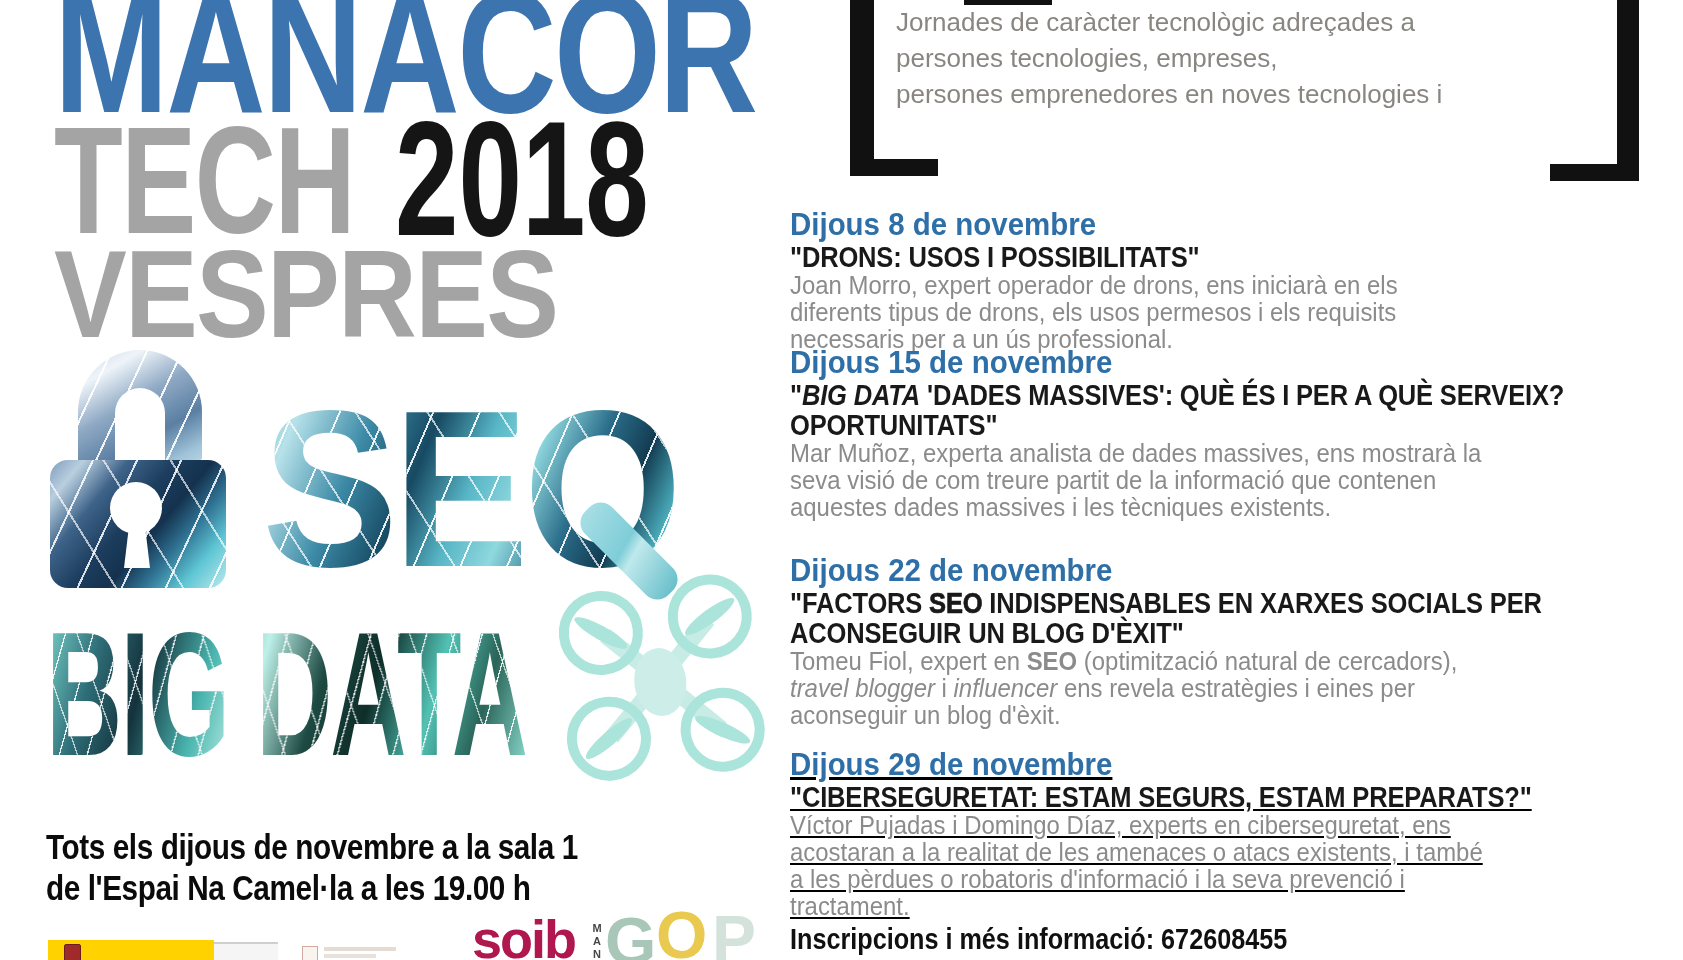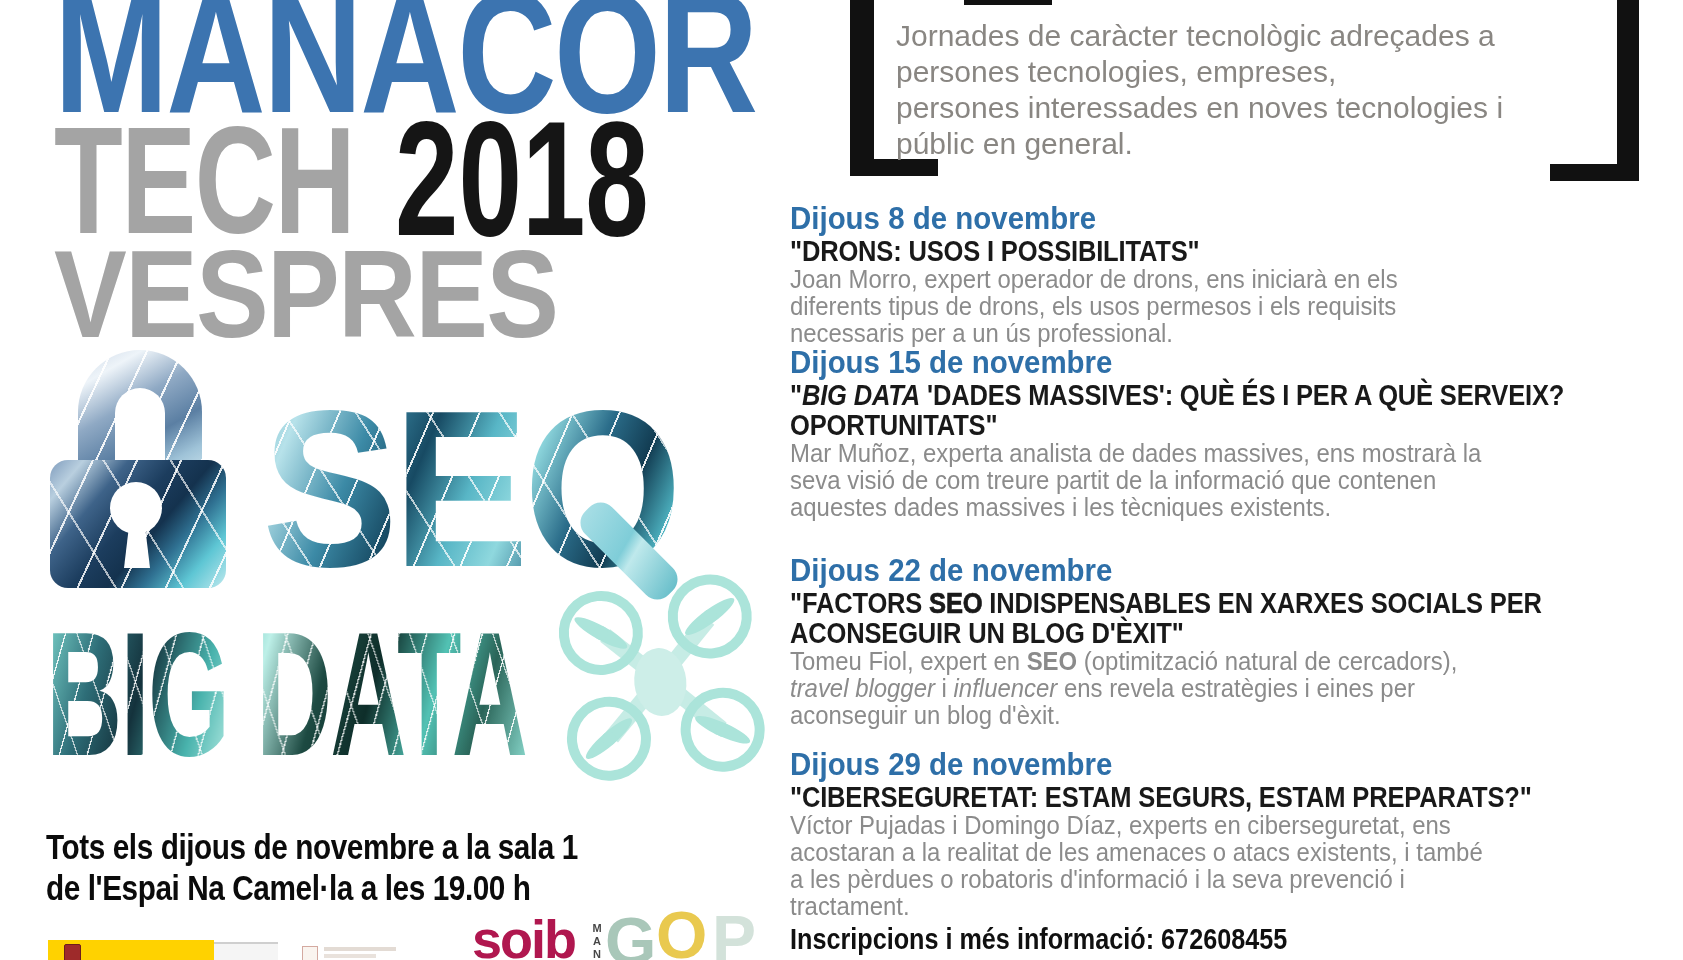--- a/index.html
+++ b/index.html
@@ -81,21 +81,21 @@
   .logo-p{left:700px;top:906px;font-size:66px;font-weight:700;color:#d3e2da;line-height:1;}
 
   
   .bar{background:#111;}
   .bkt-l-v{left:838px;top:0;width:24px;height:176px;}
   .bkt-l-f{left:838px;top:159px;width:88px;height:17px;}
   .bkt-r-v{left:1605px;top:0;width:22px;height:181px;}
   .bkt-r-f{left:1538px;top:164px;width:89px;height:17px;}
   .bkt-top{left:952px;top:0;width:88px;height:5px;}
 
-  .intro{left:884px;top:18px;width:710px;font-size:30px;color:#898682;line-height:36px;}
+  .intro{left:884px;top:4px;width:710px;font-size:26px;color:#898682;line-height:36px;}
 
   .events{left:778px;top:0;width:815px;}
   .ev{position:absolute;left:0;}
   .ev-date{font-size:31px;font-weight:700;color:#2e6fa8;line-height:34px;
            transform:scaleX(.95);transform-origin:0 0;white-space:nowrap;}
   .ev-title{font-size:29px;font-weight:700;color:#191919;line-height:30px;letter-spacing:-.2px;
            transform:scaleX(.88);transform-origin:0 0;white-space:nowrap;}
   .ev-desc{font-size:26px;color:#8b8b8b;line-height:27px;
            transform:scaleX(.92);transform-origin:0 0;white-space:nowrap;}
   .it{font-style:italic;}
@@ -172,27 +172,26 @@
 
   <div class="abs bar bkt-l-v"></div>
   <div class="abs bar bkt-l-f"></div>
   <div class="abs bar bkt-r-v"></div>
   <div class="abs bar bkt-r-f"></div>
   <div class="abs bar bkt-top"></div>
 
   <div class="abs intro">
     <div>Jornades de caràcter tecnològic adreçades a</div>
     <div>persones tecnologies, empreses,</div>
-    <div>persones interessades en noves tecnologies i</div>
-    <div>públic en general.</div>
+    <div>persones emprenedores en noves tecnologies i</div>
   </div>
 
   <div class="abs events">
 
-    <div class="ev" style="top:202px;">
+    <div class="ev" style="top:208px;">
       <div class="ev-date">Dijous 8 de novembre</div>
       <div class="ev-title">"DRONS: USOS I POSSIBILITATS"</div>
       <div class="ev-desc">Joan Morro, expert operador de drons, ens iniciarà en els</div>
       <div class="ev-desc">diferents tipus de drons, els usos permesos i els requisits</div>
       <div class="ev-desc">necessaris per a un ús professional.</div>
     </div>
 
     <div class="ev" style="top:346px;">
       <div class="ev-date">Dijous 15 de novembre</div>
       <div class="ev-title"><span>"</span><span class="it">BIG DATA</span><span> 'DADES MASSIVES': QUÈ ÉS I PER A QUÈ SERVEIX?</span></div>
@@ -204,21 +203,21 @@
 
     <div class="ev" style="top:554px;">
       <div class="ev-date">Dijous 22 de novembre</div>
       <div class="ev-title"><span>"FACTORS </span><span class="xb">SEO</span><span> INDISPENSABLES EN XARXES SOCIALS PER</span></div>
       <div class="ev-title">ACONSEGUIR UN BLOG D'ÈXIT"</div>
       <div class="ev-desc"><span>Tomeu Fiol, expert en </span><b>SEO</b><span> (optimització natural de cercadors),</span></div>
       <div class="ev-desc"><span class="it">travel blogger</span><span> i </span><span class="it">influencer</span><span> ens revela estratègies i eines per</span></div>
       <div class="ev-desc">aconseguir un blog d'èxit.</div>
     </div>
 
-    <div class="ev" style="top:748px;">
+    <div class="ev" style="top:748px;text-decoration:underline;">
       <div class="ev-date">Dijous 29 de novembre</div>
       <div class="ev-title">"CIBERSEGURETAT: ESTAM SEGURS, ESTAM PREPARATS?"</div>
       <div class="ev-desc">Víctor Pujadas i Domingo Díaz, experts en ciberseguretat, ens</div>
       <div class="ev-desc">acostaran a la realitat de les amenaces o atacs existents, i també</div>
       <div class="ev-desc">a les pèrdues o robatoris d'informació i la seva prevenció i</div>
       <div class="ev-desc">tractament.</div>
     </div>
 
   </div>
 

